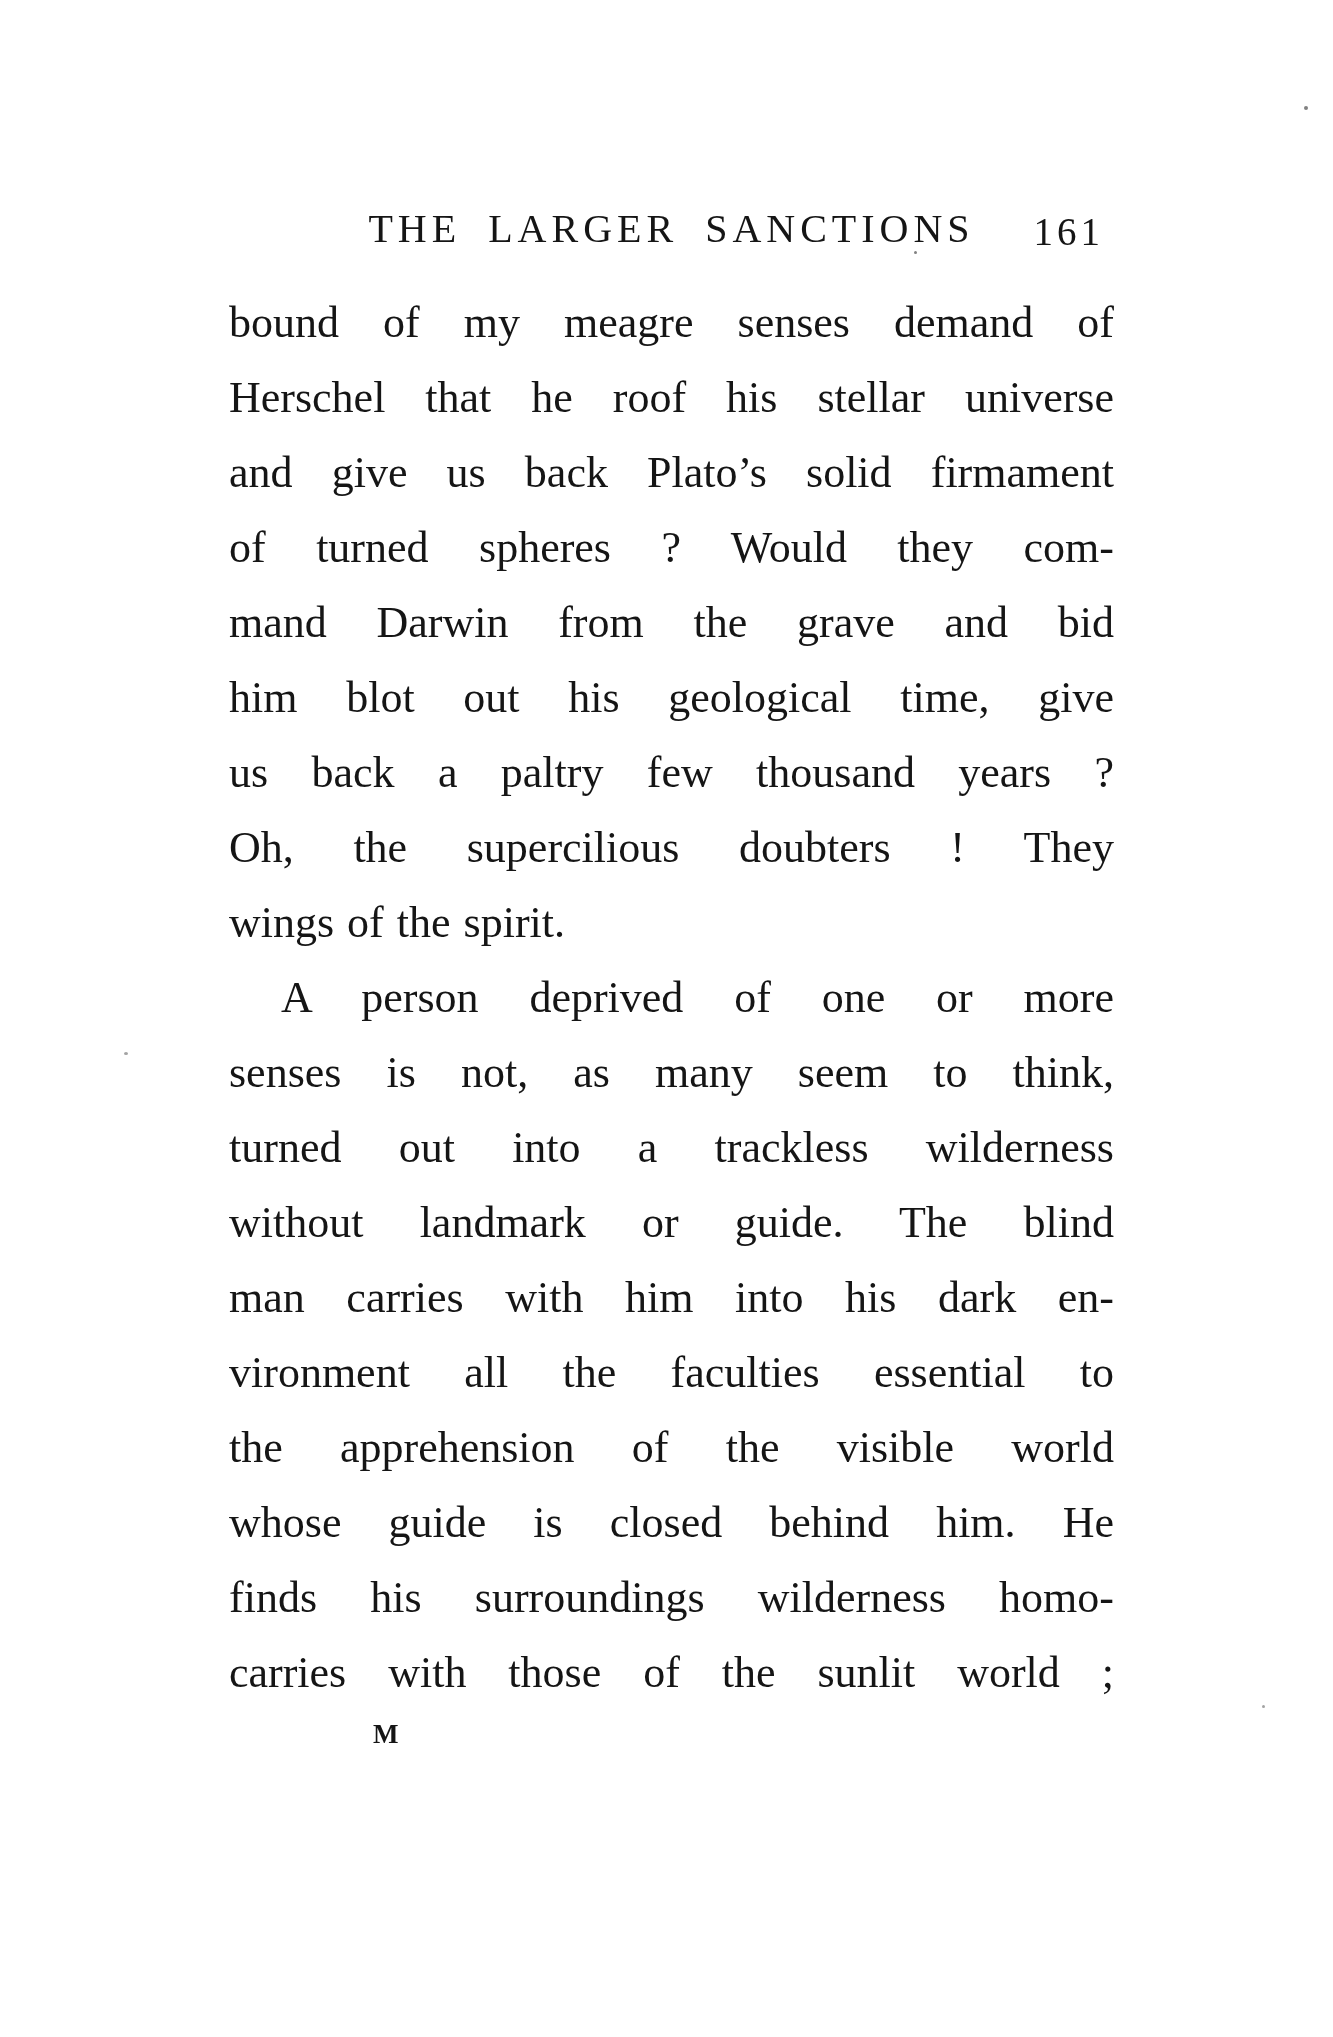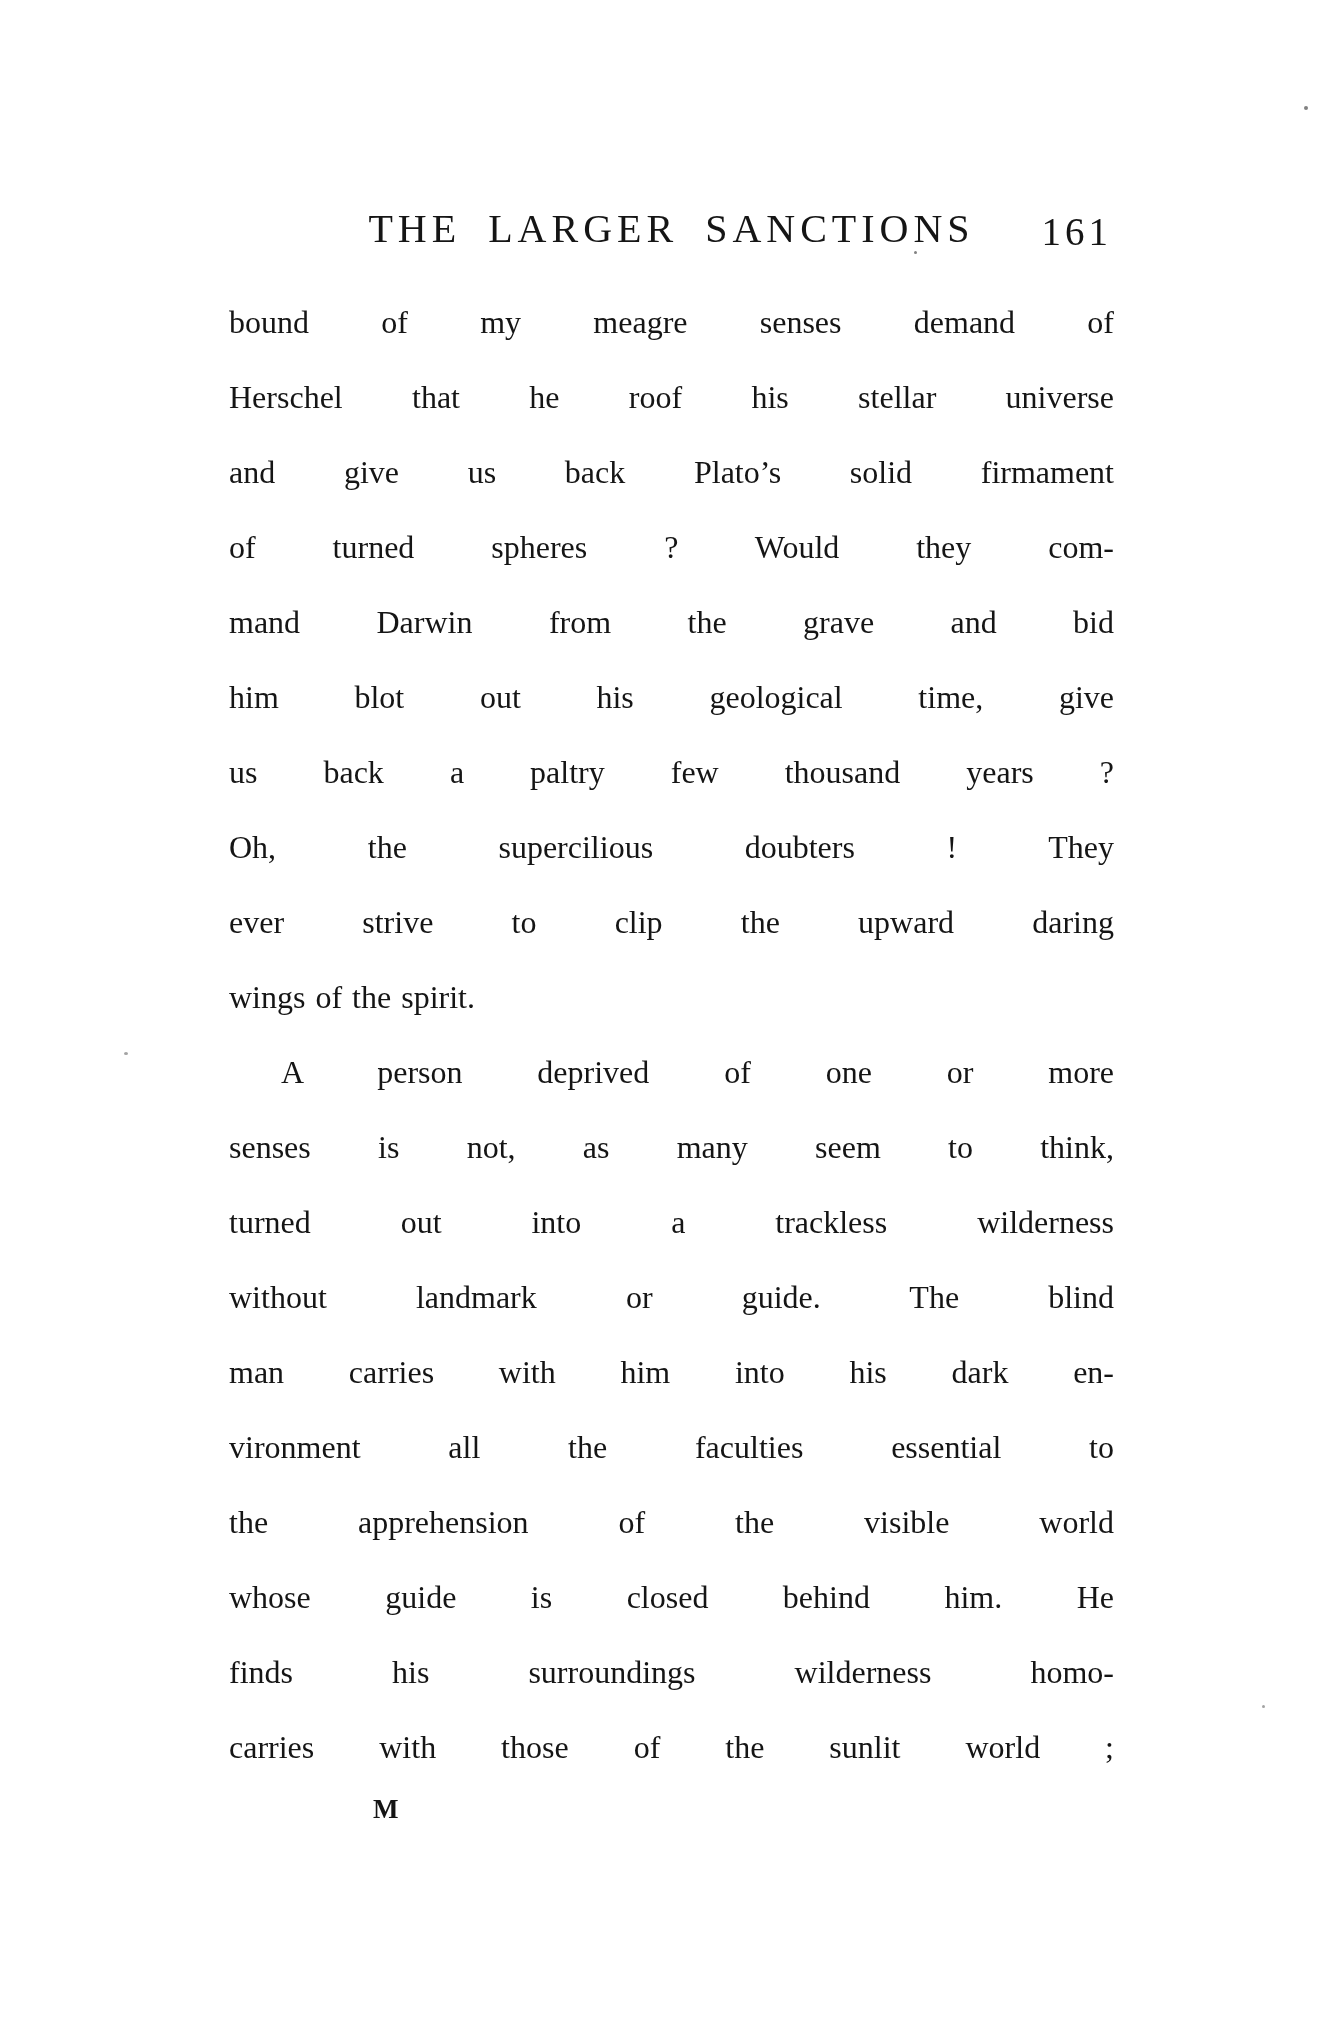--- a/index.html
+++ b/index.html
@@ -26,31 +26,31 @@
     height: 50px;
     line-height: 50px;
     font-size: 40px;
     letter-spacing: 5px;
     word-spacing: 12px;
     text-align: center;
     white-space: nowrap;
   }
   .folio {
     position: absolute;
-    right: 4px;
+    right: 12px;
     top: 1px;
     letter-spacing: 4px;
     word-spacing: normal;
     font-size: 39px;
   }
 
   
   .text-block {
     margin-top: 32px;
-    font-size: 32px;
+    font-size: 44px;
   }
   .line {
     line-height: 73px;
     text-align: justify;
     text-align-last: justify;
     word-spacing: 2px;
   }
   .line.no-just { text-align-last: left; }
   .line.first-indent { text-indent: 52px; }
 
@@ -89,21 +89,20 @@
   <main class="text-block" id="text-block">
       <div>
         <div class="line">bound of my meagre senses demand of</div>
         <div class="line">Herschel that he roof his stellar universe</div>
         <div class="line">and give us back Plato’s solid firmament</div>
         <div class="line">of turned spheres ? Would they com-</div>
         <div class="line">mand Darwin from the grave and bid</div>
         <div class="line">him blot out his geological time, give</div>
         <div class="line">us back a paltry few thousand years ?</div>
         <div class="line">Oh, the supercilious doubters ! They</div>
-        <div class="line">ever strive to clip the upward daring</div>
         <div class="line no-just">wings of the spirit.</div>
       </div>
       <div>
         <div class="line first-indent">A person deprived of one or more</div>
         <div class="line">senses is not, as many seem to think,</div>
         <div class="line">turned out into a trackless wilderness</div>
         <div class="line">without landmark or guide. The blind</div>
         <div class="line">man carries with him into his dark en-</div>
         <div class="line">vironment all the faculties essential to</div>
         <div class="line">the apprehension of the visible world</div>

